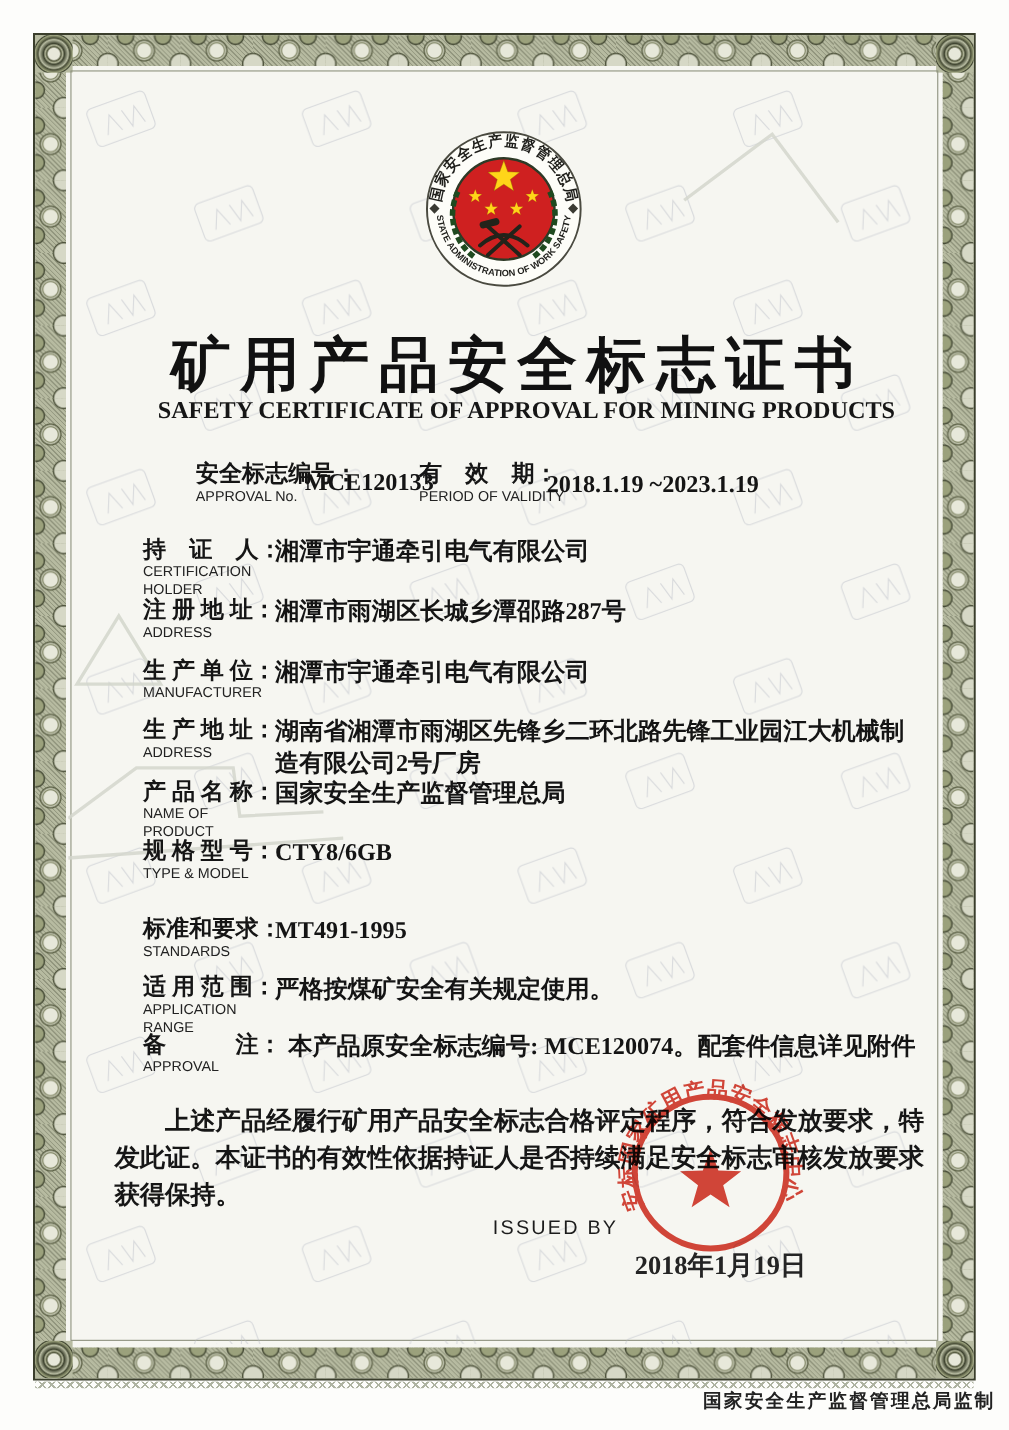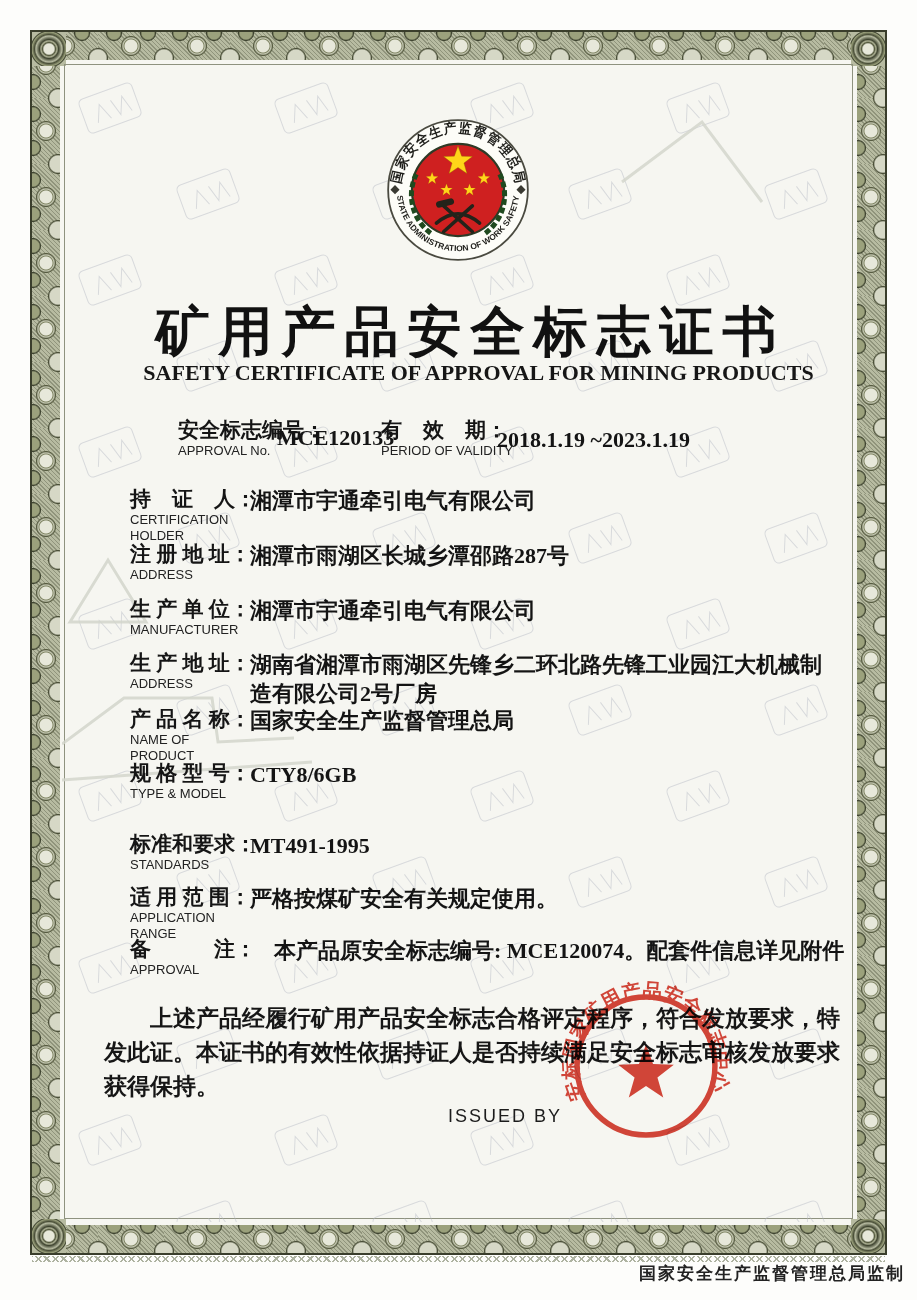--- a/index.html
+++ b/index.html
@@ -222,34 +222,35 @@
         <div class="cn-label">适 用 范 围：</div>
         <div class="en-label">APPLICATION RANGE</div>
       </div>
     <div class="val">严格按煤矿安全有关规定使用。</div>
   </div>
   <div class="field" style="top:936px">
     <div class="lbl">
         <div class="cn-label">备　　　注：</div>
         <div class="en-label">APPROVAL</div>
       </div>
-    <div class="val" style="left:144px;width:576px">本产品原安全标志编号: MCE120074。配套件信息详见附件</div>
+    <div class="val" style="left:132px;width:576px">本产品原安全标志编号: MCE120074。配套件信息详见附件</div>
   </div>
 
   <p class="statement">上述产品经履行矿用产品安全标志合格评定程序，符合发放要求，特发此证。本证书的有效性依据持证人是否持续满足安全标志审核发放要求获得保持。</p>
 
   <div class="issuedby-en">ISSUED BY</div>
 
   <svg class="stamp" viewBox="0 0 240 240">
     <defs>
       <path id="stampArc" d="M 43.8,164 A 88,88 0 1 1 196.2,164"></path>
     </defs>
     <circle cx="120" cy="120" r="88" fill="none" stroke="#d43325" stroke-width="7"></circle>
     <text font-size="25" font-weight="bold" fill="#d43325" font-family="Liberation Serif, DejaVu Serif, serif">
       <textPath href="#stampArc" startOffset="4" textLength="350" lengthAdjust="spacingAndGlyphs">安标国家矿用产品安全标志中心</textPath>
     </text>
     <path transform="translate(120,130)" fill="#d43325" d="M 0,-37.4 L -9,-12.4 L -35.5,-11.6 L -14.6,4.7 L -22,30.3 L 0,15.4 L 22,30.3 L 14.6,4.7 L 35.5,-11.6 L 9,-12.4 Z"></path>
   </svg>
 
+  <div class="issue-date">2018年1月19日</div>
 
 </div>
 
 <div class="footer">国家安全生产监督管理总局监制</div>
 
 </body></html>

